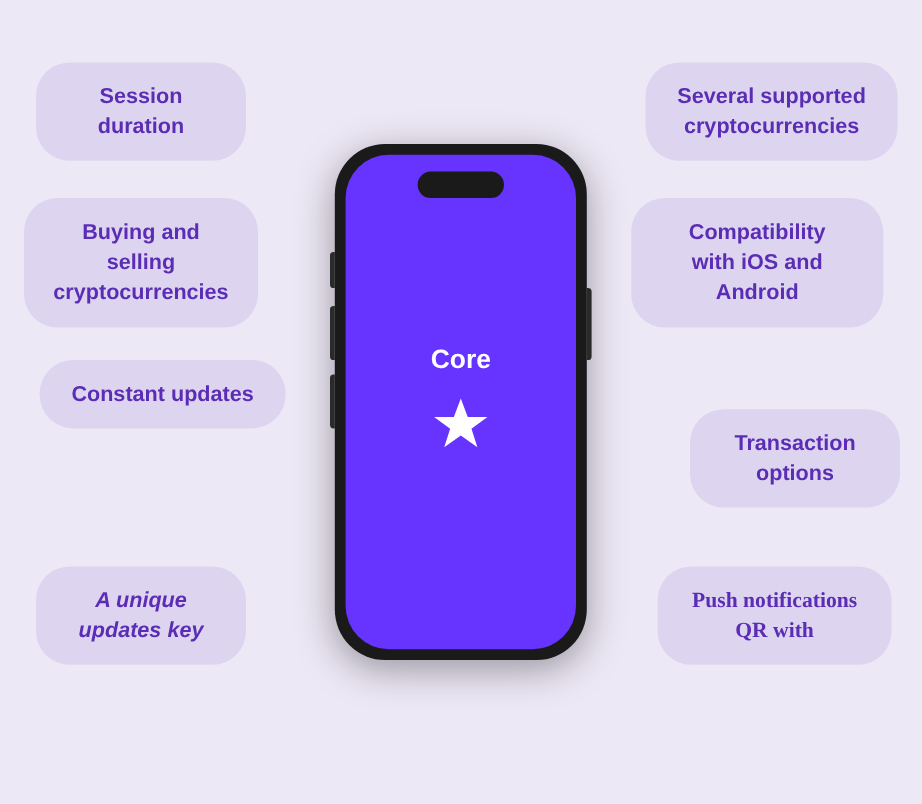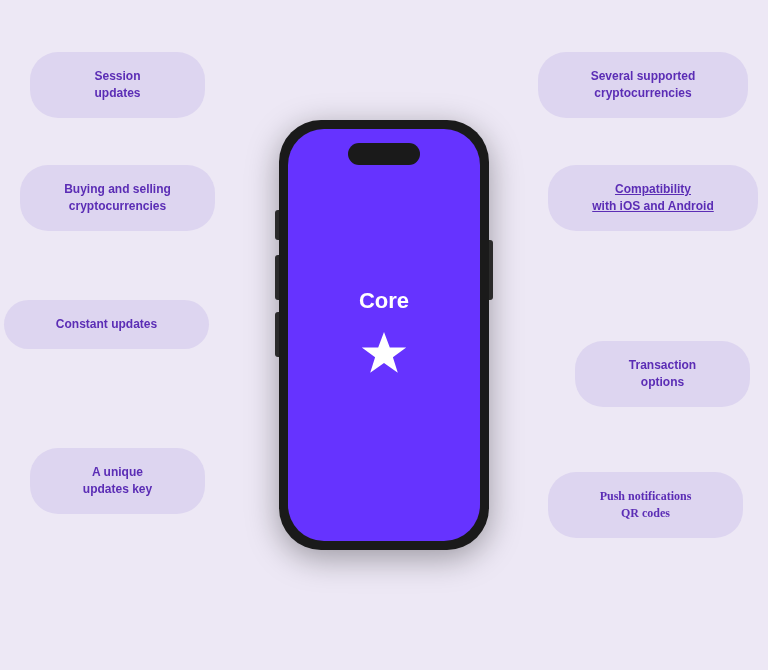--- a/index.html
+++ b/index.html
@@ -26,34 +26,34 @@
 
     
     .feature-pill {
       position: absolute;
       background-color: #ddd5f0;
       border-radius: 28px;
       padding: 16px 22px;
       text-align: center;
       color: #5b2db5;
       font-weight: 700;
-      font-size: 12px;
+      font-size: 18px;
       line-height: 1.4;
       min-width: 170px;
     }
 
     
     .pill-session { top: 52px; left: 30px; width: 175px; }
     .pill-buying { top: 165px; left: 20px; width: 195px; }
-    .pill-updates { top: 300px; left: 4px; width: 205px; }
-    .pill-access { top: 448px; left: 30px; width: 175px; }
+    .pill-updates { top: 300px; left: 33px; width: 205px; }
+    .pill-access { top: 472px; left: 30px; width: 175px; font-style: italic; }
 
     
     .pill-crypto { top: 52px; right: 20px; width: 210px; }
-    .pill-compat { top: 165px; right: 10px; width: 210px; text-decoration: underline; }
+    .pill-compat { top: 165px; right: 32px; width: 210px; }
     .pill-transaction { top: 300px; right: 18px; width: 175px; margin-top: 41px; }
     .pill-push { top: 472px; right: 25px; width: 195px; font-family: Liberation Serif, serif; }
 
     
     .phone {
       width: 210px;
       height: 430px;
       background-color: #1a1a1a;
       border-radius: 42px;
       position: relative;
@@ -152,21 +152,21 @@
       border-radius: 3px 0 0 3px;
     }
   </style>
 </head>
 <body>
 
 <div class="container">
 
   <div class="feature-pill pill-session">
     <span>Session</span><br>
-    <span>updates</span>
+    <span>duration</span>
   </div>
 
   <div class="feature-pill pill-buying">
     <span>Buying and selling</span><br>
     <span>cryptocurrencies</span>
   </div>
 
   <div class="feature-pill pill-updates">
     <span>Constant updates</span><br>
   </div>
@@ -186,21 +186,21 @@
     <span>with iOS and Android</span>
   </div>
 
   <div class="feature-pill pill-transaction">
     <span>Transaction</span><br>
     <span>options</span>
   </div>
 
   <div class="feature-pill pill-push">
     <span>Push notifications</span><br>
-    <span>QR codes</span>
+    <span>QR with</span>
   </div>
 
   <div class="phone">
     <div class="phone-btn-right"></div>
     <div class="phone-btn-left-1"></div>
     <div class="phone-btn-left-2"></div>
     <div class="phone-btn-left-3"></div>
 
     <div class="phone-screen">
       <div class="dynamic-island"></div>

